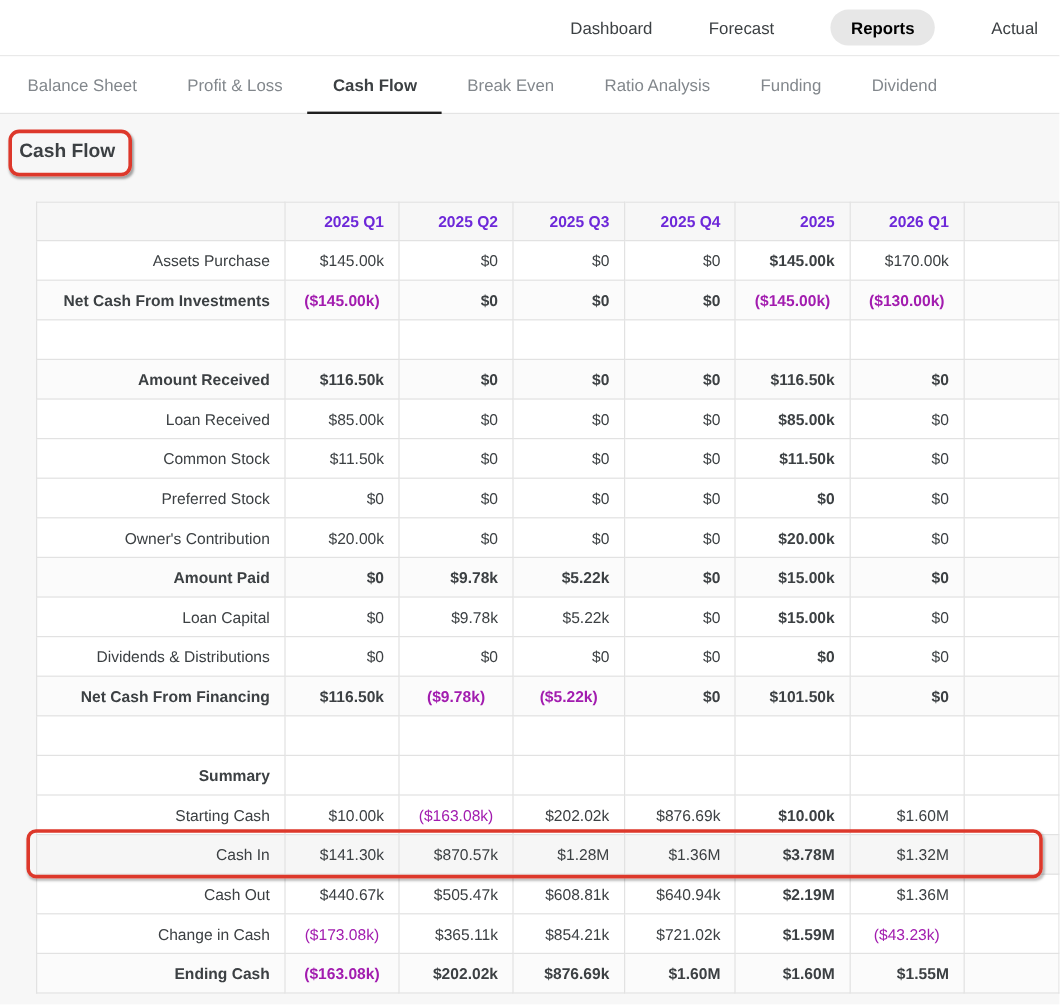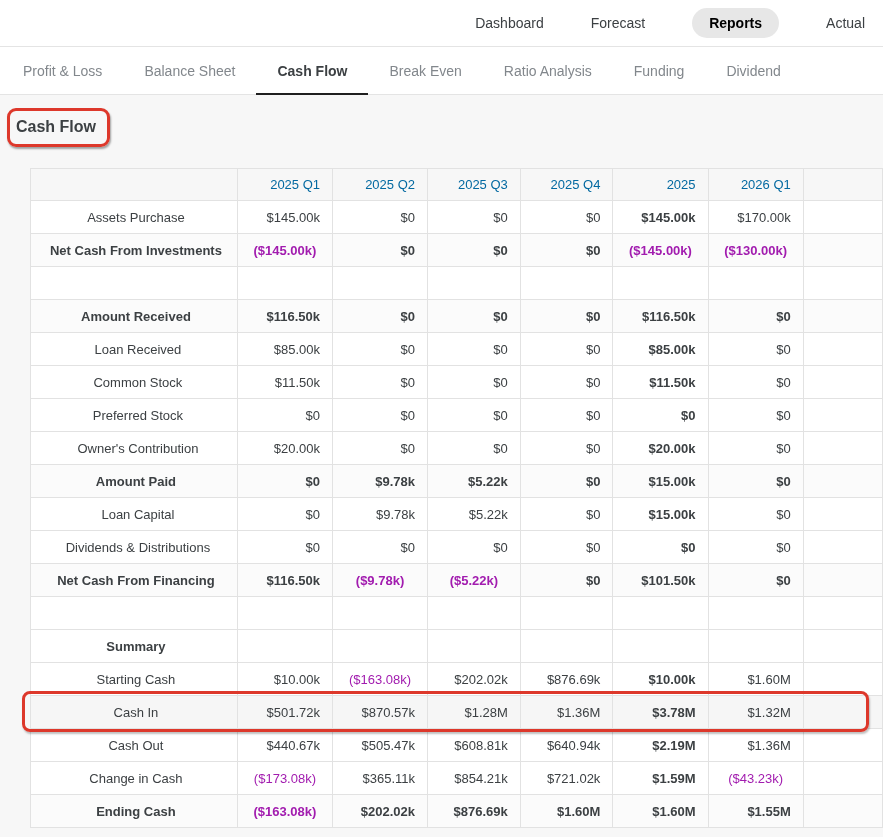--- a/index.html
+++ b/index.html
@@ -42,24 +42,24 @@
     box-shadow: 1px 2px 2px rgba(0,0,0,0.35);
   }
   
   .table-wrap { position: relative; margin: 30px 0 0 30px; }
   table { border-collapse: collapse; background: #fff; table-layout: fixed; }
   th, td {
     border: 1px solid #e2e2e2; font-size: 13px; color: #3c4043;
     padding: 0 12px; height: 33px;
   }
   th {
-    background: #f7f7f7; font-weight: normal; text-align: right; color: #0369a1;
+    background: #f7f7f7; font-weight: bold; text-align: right; color: #6d28d9;
     height: 32px;
   }
-  .label-col { width: 246px; text-align: center; padding-left: 16px; }
+  .label-col { width: 246px; text-align: right; padding-left: 16px; }
   .val { width: 98px; text-align: right; }
   .last-col { width: 100px; }
   tr.total td { font-weight: bold; background: #fbfbfb; }
   tr.section td { font-weight: bold; }
   tr.sub td.label-col { padding-left: 20px; }
   tr.highlight td { background: #f6f6f6; }
   td.neg { color: #a21caf; text-align: center; }
   td.col-annual { font-weight: bold; }
   .row-annotation {
     position: absolute; left: -8px; width: 847px;
@@ -73,22 +73,22 @@
 <div class="page">
 
   <div class="topnav">
       <div class="nav-item">Dashboard</div>
       <div class="nav-item">Forecast</div>
       <div class="nav-item active">Reports</div>
       <div class="nav-item">Actual</div>
     </div>
 
   <div class="tabs">
+      <div class="tab">Balance Sheet</div>
       <div class="tab">Profit &amp; Loss</div>
-      <div class="tab">Balance Sheet</div>
       <div class="tab active">Cash Flow</div>
       <div class="tab">Break Even</div>
       <div class="tab">Ratio Analysis</div>
       <div class="tab">Funding</div>
       <div class="tab">Dividend</div>
     </div>
 
   <div class="content">
     <div class="title-wrap">
       <span class="page-title">Cash Flow</span>
@@ -255,21 +255,21 @@
               <td class="val">$10.00k</td>
               <td class="val neg">($163.08k)</td>
               <td class="val">$202.02k</td>
               <td class="val">$876.69k</td>
               <td class="val col-annual">$10.00k</td>
               <td class="val">$1.60M</td>
               <td class="val last-col"></td>
             </tr>
             <tr class="item highlight">
               <td class="label-col">Cash In</td>
-              <td class="val">$501.72k</td>
+              <td class="val">$141.30k</td>
               <td class="val">$870.57k</td>
               <td class="val">$1.28M</td>
               <td class="val">$1.36M</td>
               <td class="val col-annual">$3.78M</td>
               <td class="val">$1.32M</td>
               <td class="val last-col"></td>
             </tr>
             <tr class="item">
               <td class="label-col">Cash Out</td>
               <td class="val">$440.67k</td>

